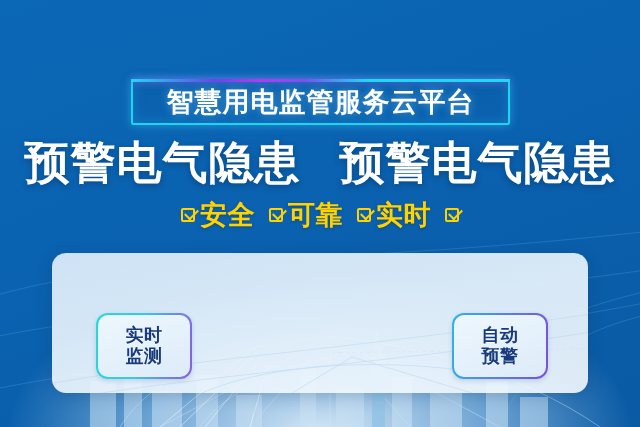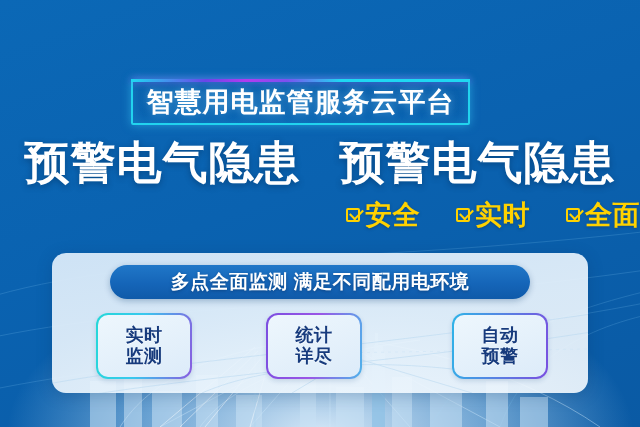--- a/index.html
+++ b/index.html
@@ -14,21 +14,21 @@
       radial-gradient(ellipse 70% 55% at 50% 102%, rgba(225,240,252,.95) 0%, rgba(190,222,246,.55) 38%, rgba(120,180,225,0) 70%),
       linear-gradient(160deg,#0b68b6 0%,#0a62b0 45%,#0a5aa4 100%);
   }
 
   
   .bg-net{position:absolute;inset:0;pointer-events:none;}
   .skyline{position:absolute;left:0;right:0;bottom:0;height:120px;pointer-events:none;}
 
   
   .subtitle-wrap{
-    position:absolute;left:131px;top:79px;width:339px;height:46px;
+    position:absolute;left:131px;top:79px;width:379px;height:46px;
     box-sizing:border-box;
     background:linear-gradient(180deg,rgba(12,92,165,.55),rgba(10,98,176,.15));
     border:2px solid #22d3ee;
     border-radius:2px;
     box-shadow:0 0 10px rgba(60,200,245,.55),inset 0 0 12px rgba(40,170,230,.35);
   }
   .subtitle-wrap::before{
     content:"";position:absolute;left:-2px;right:-2px;top:-2px;height:3px;
     background:linear-gradient(90deg,#1fd8f2 0%,#6a46e8 22%,#b23cf0 34%,#7b52ef 46%,#1fd8f2 62%,#1fd8f2 100%);
     box-shadow:0 0 7px rgba(150,80,240,.75);
@@ -44,21 +44,21 @@
     position:absolute;left:0;right:0;top:134px;height:58px;
     display:flex;align-items:center;justify-content:center;gap:39px;
     color:#ffffff;font-size:45px;font-weight:700;letter-spacing:1px;
     text-shadow:0 2px 6px rgba(3,40,80,.45);
   }
   .headline span{white-space:nowrap;}
 
   
   .checklist{
     position:absolute;left:0;right:0;top:199px;height:32px;
-    display:flex;align-items:center;justify-content:flex-end;gap:36px;
+    display:flex;align-items:center;justify-content:center;gap:14px;
   }
   .check-item{display:flex;align-items:center;gap:5px;}
   .check-box{
     width:14px;height:14px;box-sizing:border-box;
     border:2px solid #ffd200;border-radius:2px;position:relative;flex:none;
   }
   .check-box::after{
     content:"";position:absolute;left:2px;top:-1px;width:11px;height:6px;
     border-left:2.5px solid #ffd200;border-bottom:2.5px solid #ffd200;
     transform:rotate(-45deg);
@@ -188,56 +188,52 @@
     <span>预警电气隐患</span>
   </div>
 
   <div class="checklist">
     <div class="check-item">
       <span class="check-box"></span>
       <span class="check-label">安全</span>
     </div>
     <div class="check-item">
       <span class="check-box"></span>
+      <span class="check-label">可靠</span>
+    </div>
+    <div class="check-item">
+      <span class="check-box"></span>
       <span class="check-label">实时</span>
     </div>
     <div class="check-item">
       <span class="check-box"></span>
-      <span class="check-label">全面</span>
     </div>
   </div>
 
   <div class="panel">
 
     <svg class="panel-net" viewBox="0 0 536 140" preserveAspectRatio="none">
       <g stroke="#b9d8f0" stroke-width="0.8" fill="none" opacity="0.7">
         <path d="M-10 132 C 120 108, 300 96, 546 60"></path>
         <path d="M-10 150 C 140 122, 330 112, 546 78"></path>
         <path d="M150 140 C 200 118, 290 104, 400 116"></path>
         <path d="M240 140 L 300 104"></path>
         <path d="M300 104 L 420 140"></path>
       </g>
       <g stroke="#cfe4f6" stroke-width="0.7" fill="none" opacity="0.8" stroke-dasharray="3 4">
         <path d="M280 100 L 536 96"></path>
       </g>
     </svg>
 
-    <div class="pill">
-      <span class="pill-text">多点全面监测 满足不同配用电环境</span>
-    </div>
 
     <div class="cards">
       <div class="card c1">
         <span class="card-line">实时</span>
         <span class="card-line">监测</span>
       </div>
-      <div class="card c2">
-        <span class="card-line">统计</span>
-        <span class="card-line">详尽</span>
-      </div>
       <div class="card c3">
         <span class="card-line">自动</span>
         <span class="card-line">预警</span>
       </div>
     </div>
 
   </div>
 </div>
 
 </body></html>

